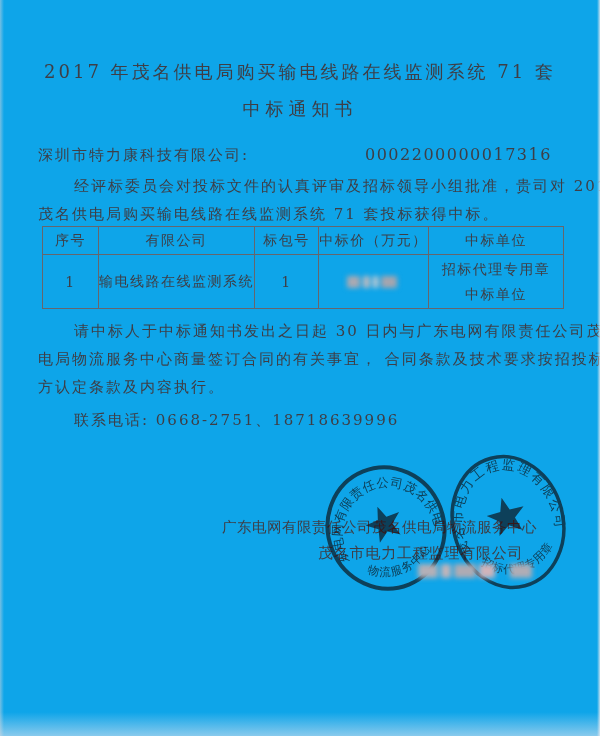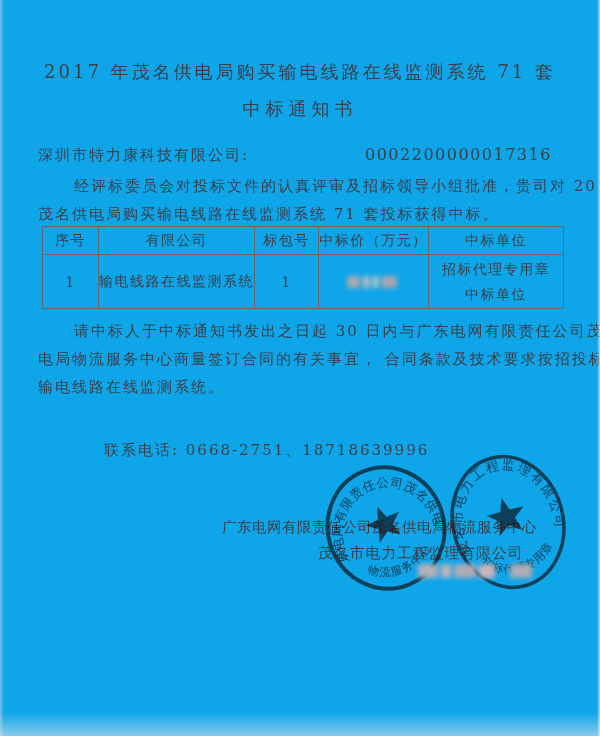--- a/index.html
+++ b/index.html
@@ -16,21 +16,21 @@
   .title2{top:97px;left:0;right:0;text-align:center;font-size:18px;letter-spacing:5px;font-weight:500;}
   .docnum{top:117px;left:365px;font-size:16px;letter-spacing:1.5px;margin-top:28px;}
   .body-line{font-size:15px;letter-spacing:2px;}
   .addressee{top:146px;left:38px;}
   .p1l1{top:177px;left:74px;}
   .p1l2{top:205px;left:38px;}
   .p2l1{top:322px;left:74px;}
   .p2l2{top:350px;left:38px;}
   .p2l3{top:378px;left:38px;}
   .contact1{top:404px;left:74px;}
-  .contact2{top:441px;left:74px;margin-left:30px;}
+  .contact2{top:411px;left:74px;}
   .sig1{top:518px;left:222px;font-size:14.5px;letter-spacing:0.5px;}
   .sig2{top:544px;left:318px;font-size:15px;letter-spacing:0.8px;}
 
   table.award{
     position:absolute;top:226px;left:42px;
     width:521px;border-collapse:collapse;table-layout:fixed;
     font-size:14px;color:#3e3e46;
   }
   table.award th,table.award td{
     border:1px solid #66666d;
@@ -108,21 +108,21 @@
         <td class="winner-cell">
           <span>招标代理专用章</span>
           <span>中标单位</span>
         </td>
       </tr>
     </tbody>
   </table>
 
   <div class="abs body-line p2l1">请中标人于中标通知书发出之日起 30 日内与广东电网有限责任公司茂名供</div>
   <div class="abs body-line p2l2">电局物流服务中心商量签订合同的有关事宜， 合同条款及技术要求按招投标双</div>
-  <div class="abs body-line p2l3">输电线路在线监测系统。</div>
+  <div class="abs body-line p2l3">方认定条款及内容执行。</div>
 
   <div class="abs body-line contact2">联系电话: 0668-2751、18718639996</div>
 
   <div class="abs sig1">广东电网有限责任公司茂名供电局物流服务中心</div>
   <div class="abs sig2">茂名市电力工程监理有限公司</div>
 
   <div class="stamp stamp-left">
     <svg viewBox="0 0 132 132">
       <g stroke="#d94c4c" fill="#d94c4c">
         <ellipse cx="66" cy="66" rx="58" ry="61" fill="none" stroke-width="4"></ellipse>

